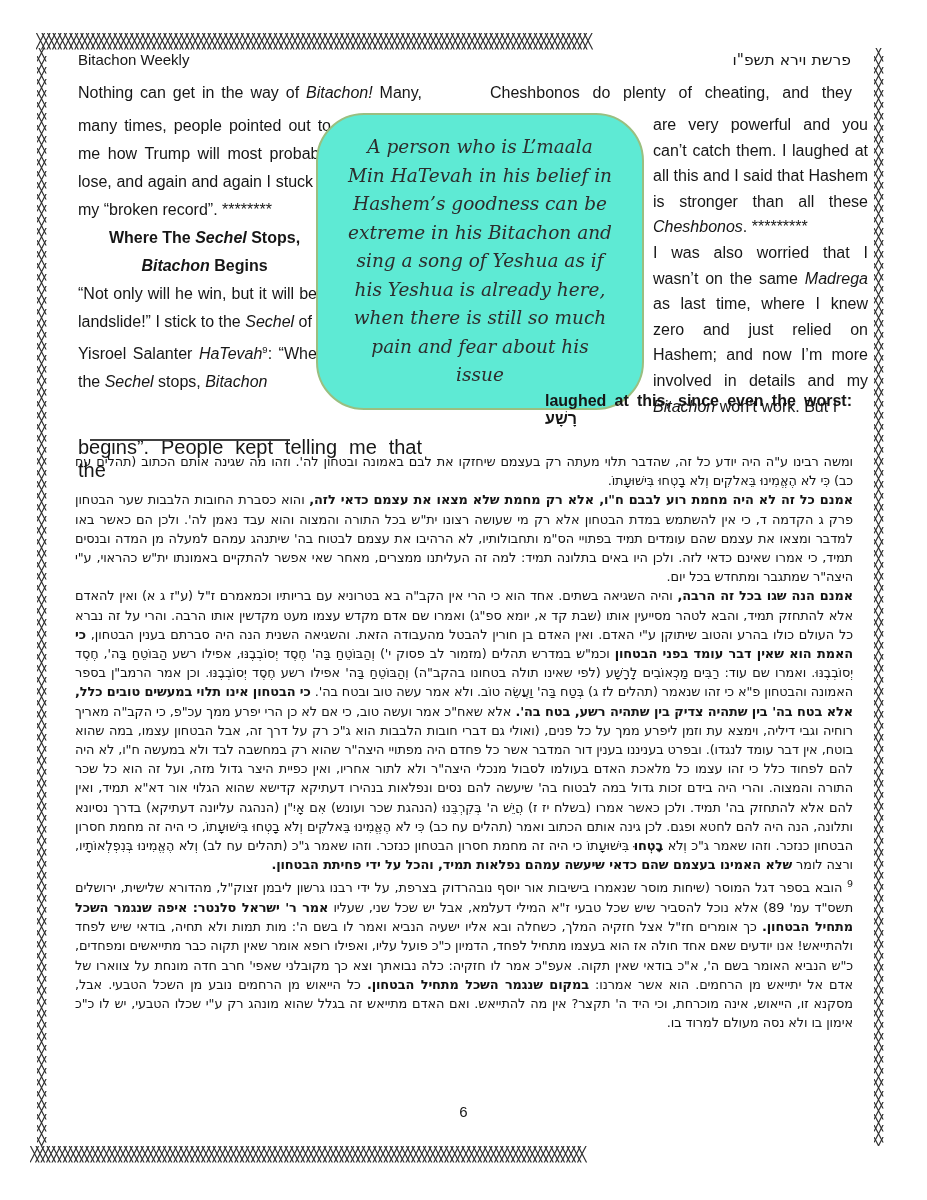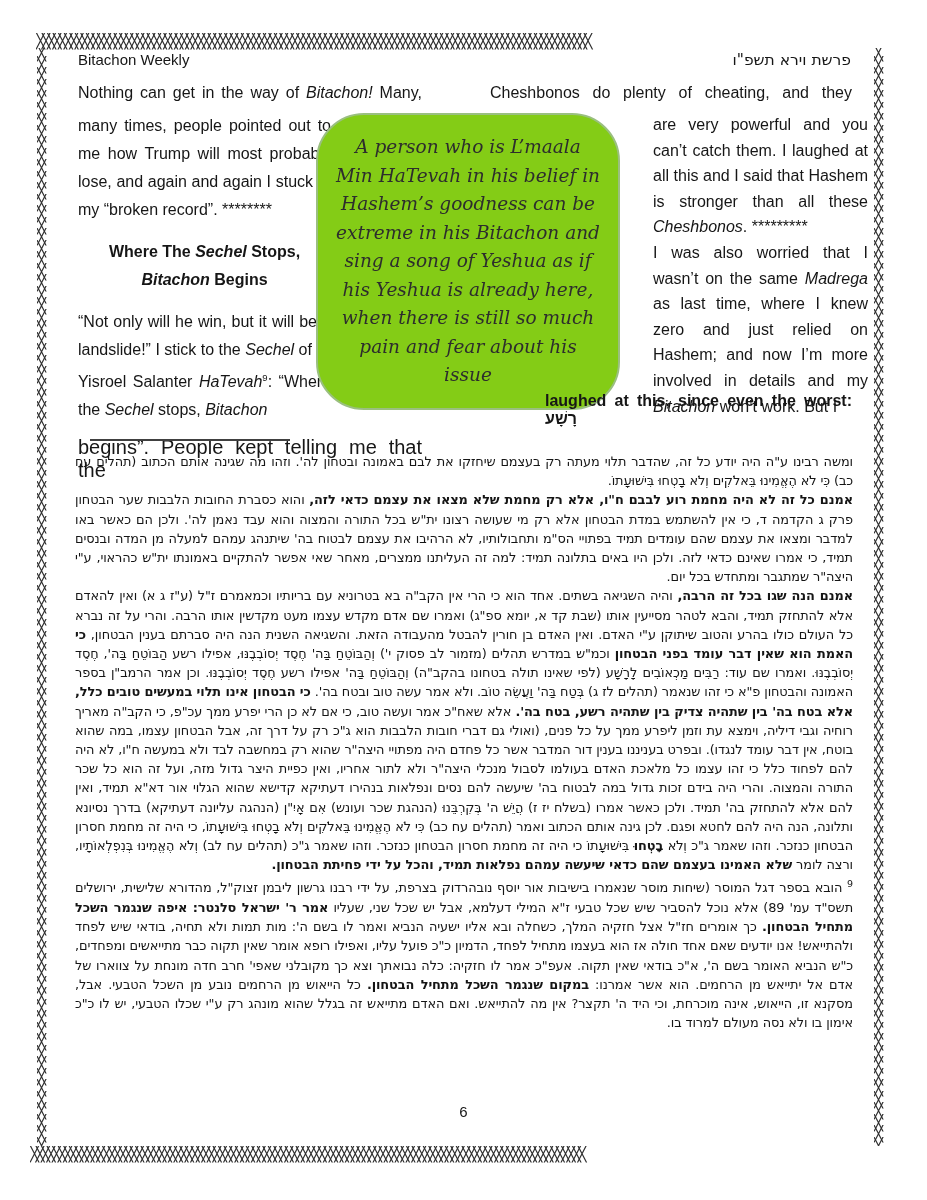--- a/index.html
+++ b/index.html
@@ -19,25 +19,25 @@
 
   .hdr-left  { position:absolute; left:78px; top:51px; font-size:15px; }
   .hdr-right { position:absolute; right:76px; top:51px; font-size:15.5px; direction:rtl; font-family:"DejaVu Sans",sans-serif; }
 
   .intro-l { position:absolute; left:78px;  top:84px; width:344px; font-size:16px; text-align:justify; text-align-last:justify; }
   .intro-r { position:absolute; left:490px; top:84px; width:362px; font-size:16px; text-align:justify; text-align-last:justify; }
 
   .col-left  { position:absolute; left:78px;  top:112px; width:253px; font-size:16px; line-height:28px;   text-align:justify; }
   .col-right { position:absolute; left:637px; top:112px; width:215px; font-size:16px; line-height:25.6px; text-align:justify;margin-left:16px; }
   .col-left p, .col-right p, .footnotes p { margin:0; }
-  .col-left h2 { margin:14px; font-size:16px; line-height:28px; text-align:center; font-weight:bold; }
+  .col-left h2 { margin:0; font-size:16px; line-height:28px; text-align:center; font-weight:bold; }
 
   .quote-box {
-    position:absolute; left:316px; top:113px; width:268px; padding:18px 16px;
-    border:2px solid #9abf80; border-radius:48px; background:#84cc16;
+    position:absolute; left:316px; top:113px; width:268px; padding:18px 28px;
+    border:2px solid #9abf80; border-radius:48px; background:#5eead4;
     font-family:"DejaVu Serif",serif; font-style:italic;
     font-size:18.5px; line-height:28.5px; text-align:center; color:#2d2d2d;
   }
   .quote-box p { margin:0; }
 
   .bottom-l { position:absolute; left:78px;  top:392px; width:344px; font-size:20px; text-align:justify; text-align-last:justify;margin-top:44px; }
   .bottom-r { position:absolute; left:545px; top:392px; width:307px; font-size:16px; text-align:justify; text-align-last:justify;font-weight:bold; }
 
   .fn-sep { position:absolute; left:90px; top:439px; width:200px; border-top:2px solid #404040; }
 

